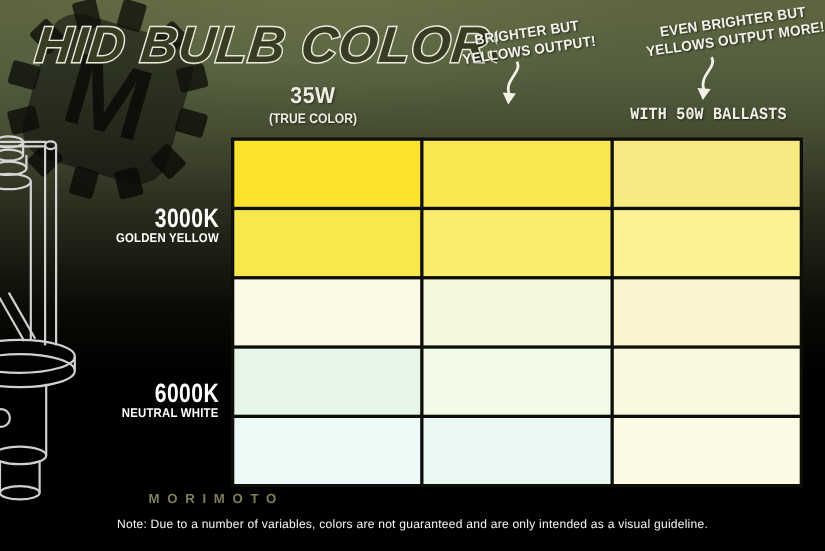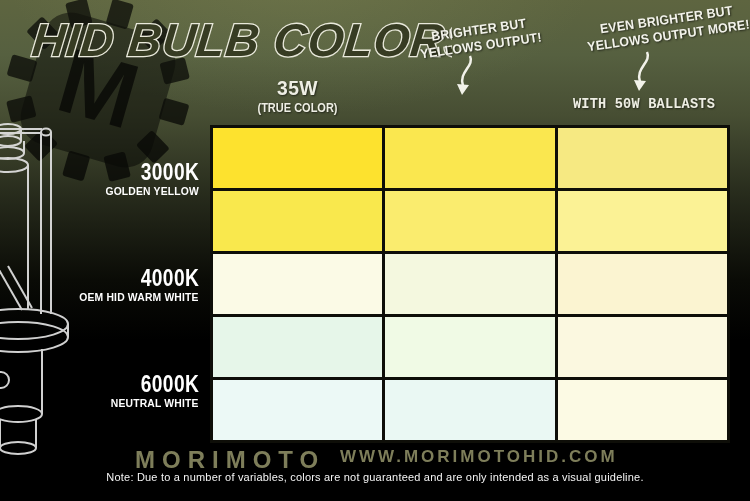--- a/index.html
+++ b/index.html
@@ -47,21 +47,21 @@
     display:grid; grid-auto-rows:1fr;
   }
   .row-label { display:flex; flex-direction:column; justify-content:center;
                align-items:flex-end; padding-right:6px; color:#fff;padding-left:17px; }
   .row-temp { font-size:24px; font-weight:bold; line-height:1.05;
               transform:scaleX(.8); transform-origin:right center; letter-spacing:.5px; }
   .row-name { font-size:11.5px; font-weight:bold; letter-spacing:.2px;
               transform:scaleX(.9); transform-origin:right center; }
 
   
-  .brand-text { color:#7e7e5a; font-weight:bold; font-size:24px;
+  .brand-text { color:#7e7e5a; font-weight:bold; font-size:12px;
                 letter-spacing:7px; }
   .site-text  { color:#7e7e5a; font-weight:bold; font-size:17px;
                 letter-spacing:3px; }
   .note-text  { color:#f5f5f5; font-size:11px; letter-spacing:.2px; }
 
   svg text { font-family:"Liberation Sans", sans-serif; }
 </style>
 </head>
 <body>
 
@@ -134,36 +134,32 @@
 
   <svg class="abs" style="left:448px; top:54px;" width="36" height="42" viewBox="0 0 36 42">
     <path d="M22,2 C27,12 10,18 15,32" stroke="#f2f2ea" stroke-width="2.5" fill="none"></path>
     <polygon points="9,30 21,31 14,41" fill="#f2f2ea"></polygon>
   </svg>
   <svg class="abs" style="left:625px; top:50px;" width="36" height="42" viewBox="0 0 36 42">
     <path d="M22,2 C27,12 10,18 15,32" stroke="#f2f2ea" stroke-width="2.5" fill="none"></path>
     <polygon points="9,30 21,31 14,41" fill="#f2f2ea"></polygon>
   </svg>
 
-  <div class="abs colhead" style="left:211px; top:76px; width:173px;">
+  <div class="abs colhead" style="left:198px; top:76px; width:173px;">
     <div class="big">35W</div>
     <div class="sub">(TRUE COLOR)</div>
   </div>
   <div class="abs colhead" style="left:558px; top:95px; width:172px;font-family:Liberation Mono, monospace;">
     <div class="one">WITH 50W BALLASTS</div>
   </div>
 
   <div class="abs labels">
       <div class="row-label">
         <div class="row-temp">3000K</div>
         <div class="row-name">GOLDEN YELLOW</div>
-      </div>
-      <div class="row-label">
-        <div class="row-temp">4000K</div>
-        <div class="row-name">OEM HID WARM WHITE</div>
       </div>
       <div class="row-label">
         <div class="row-temp">6000K</div>
         <div class="row-name">NEUTRAL WHITE</div>
       </div>
     </div>
 
   <div class="abs grid">
       <div class="cell" style="background: rgb(253, 226, 46);"></div>
       <div class="cell" style="background: rgb(250, 231, 79);"></div>
@@ -176,15 +172,14 @@
       <div class="cell" style="background: rgb(251, 244, 209);"></div>
       <div class="cell" style="background: rgb(230, 246, 233);"></div>
       <div class="cell" style="background: rgb(240, 250, 229);"></div>
       <div class="cell" style="background: rgb(251, 248, 224);"></div>
       <div class="cell" style="background: rgb(236, 249, 246);"></div>
       <div class="cell" style="background: rgb(234, 248, 243);"></div>
       <div class="cell" style="background: rgb(252, 250, 228);"></div>
     </div>
 
   <div class="abs brand-text" style="left:135px; top:446px;">MORIMOTO</div>
-  <div class="abs site-text" style="left:340px; top:447px;">WWW.MORIMOTOHID.COM</div>
   <div class="abs note-text" style="left:0; top:471px; width:750px; text-align:center;">Note: Due to a number of variables, colors are not guaranteed and are only intended as a visual guideline.</div>
 </div>
 
 </body></html>

